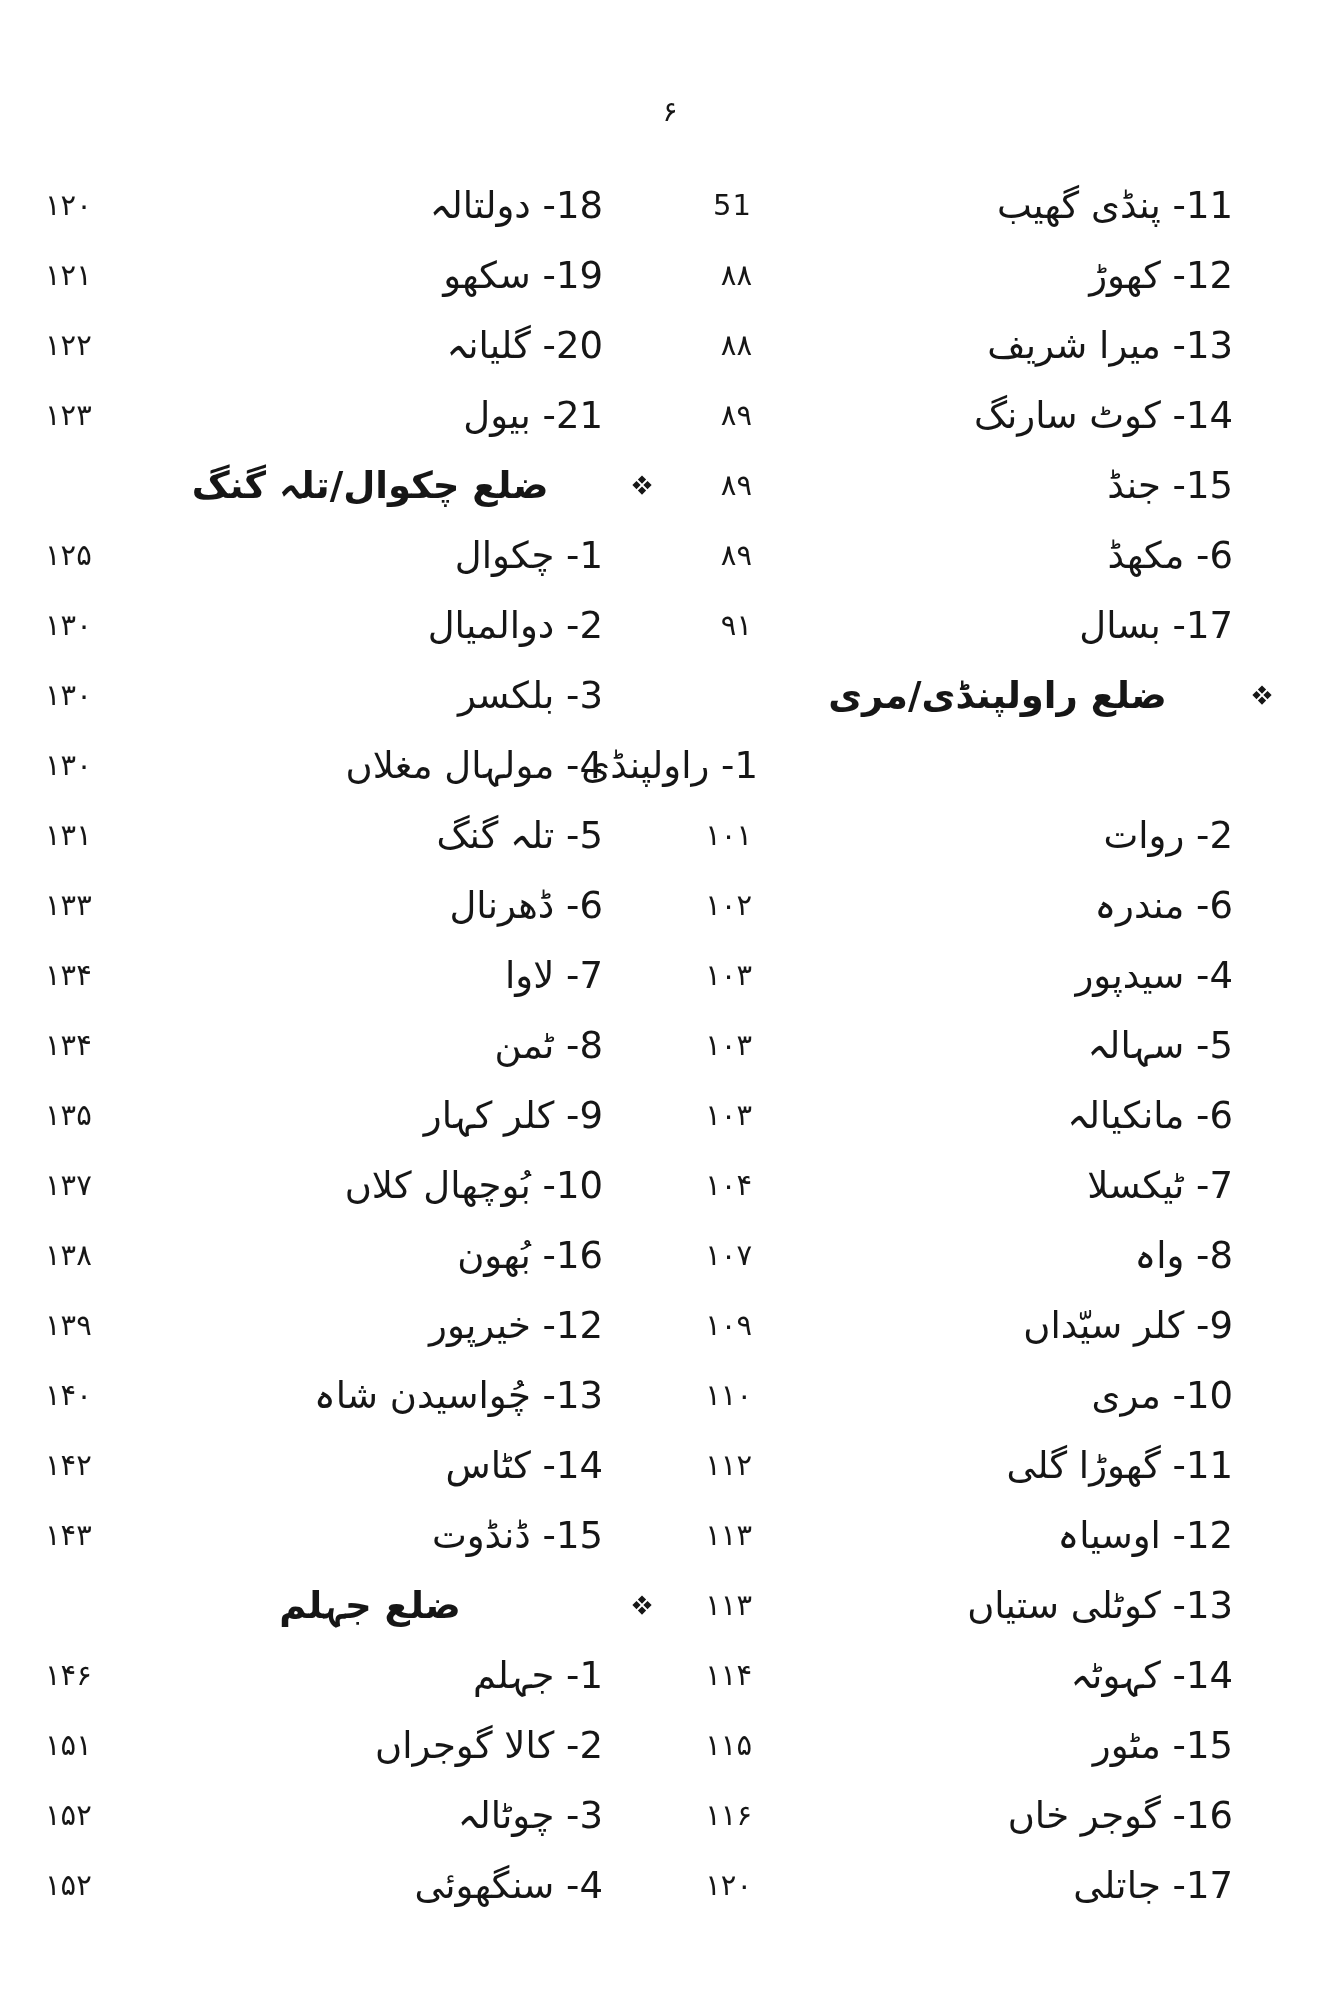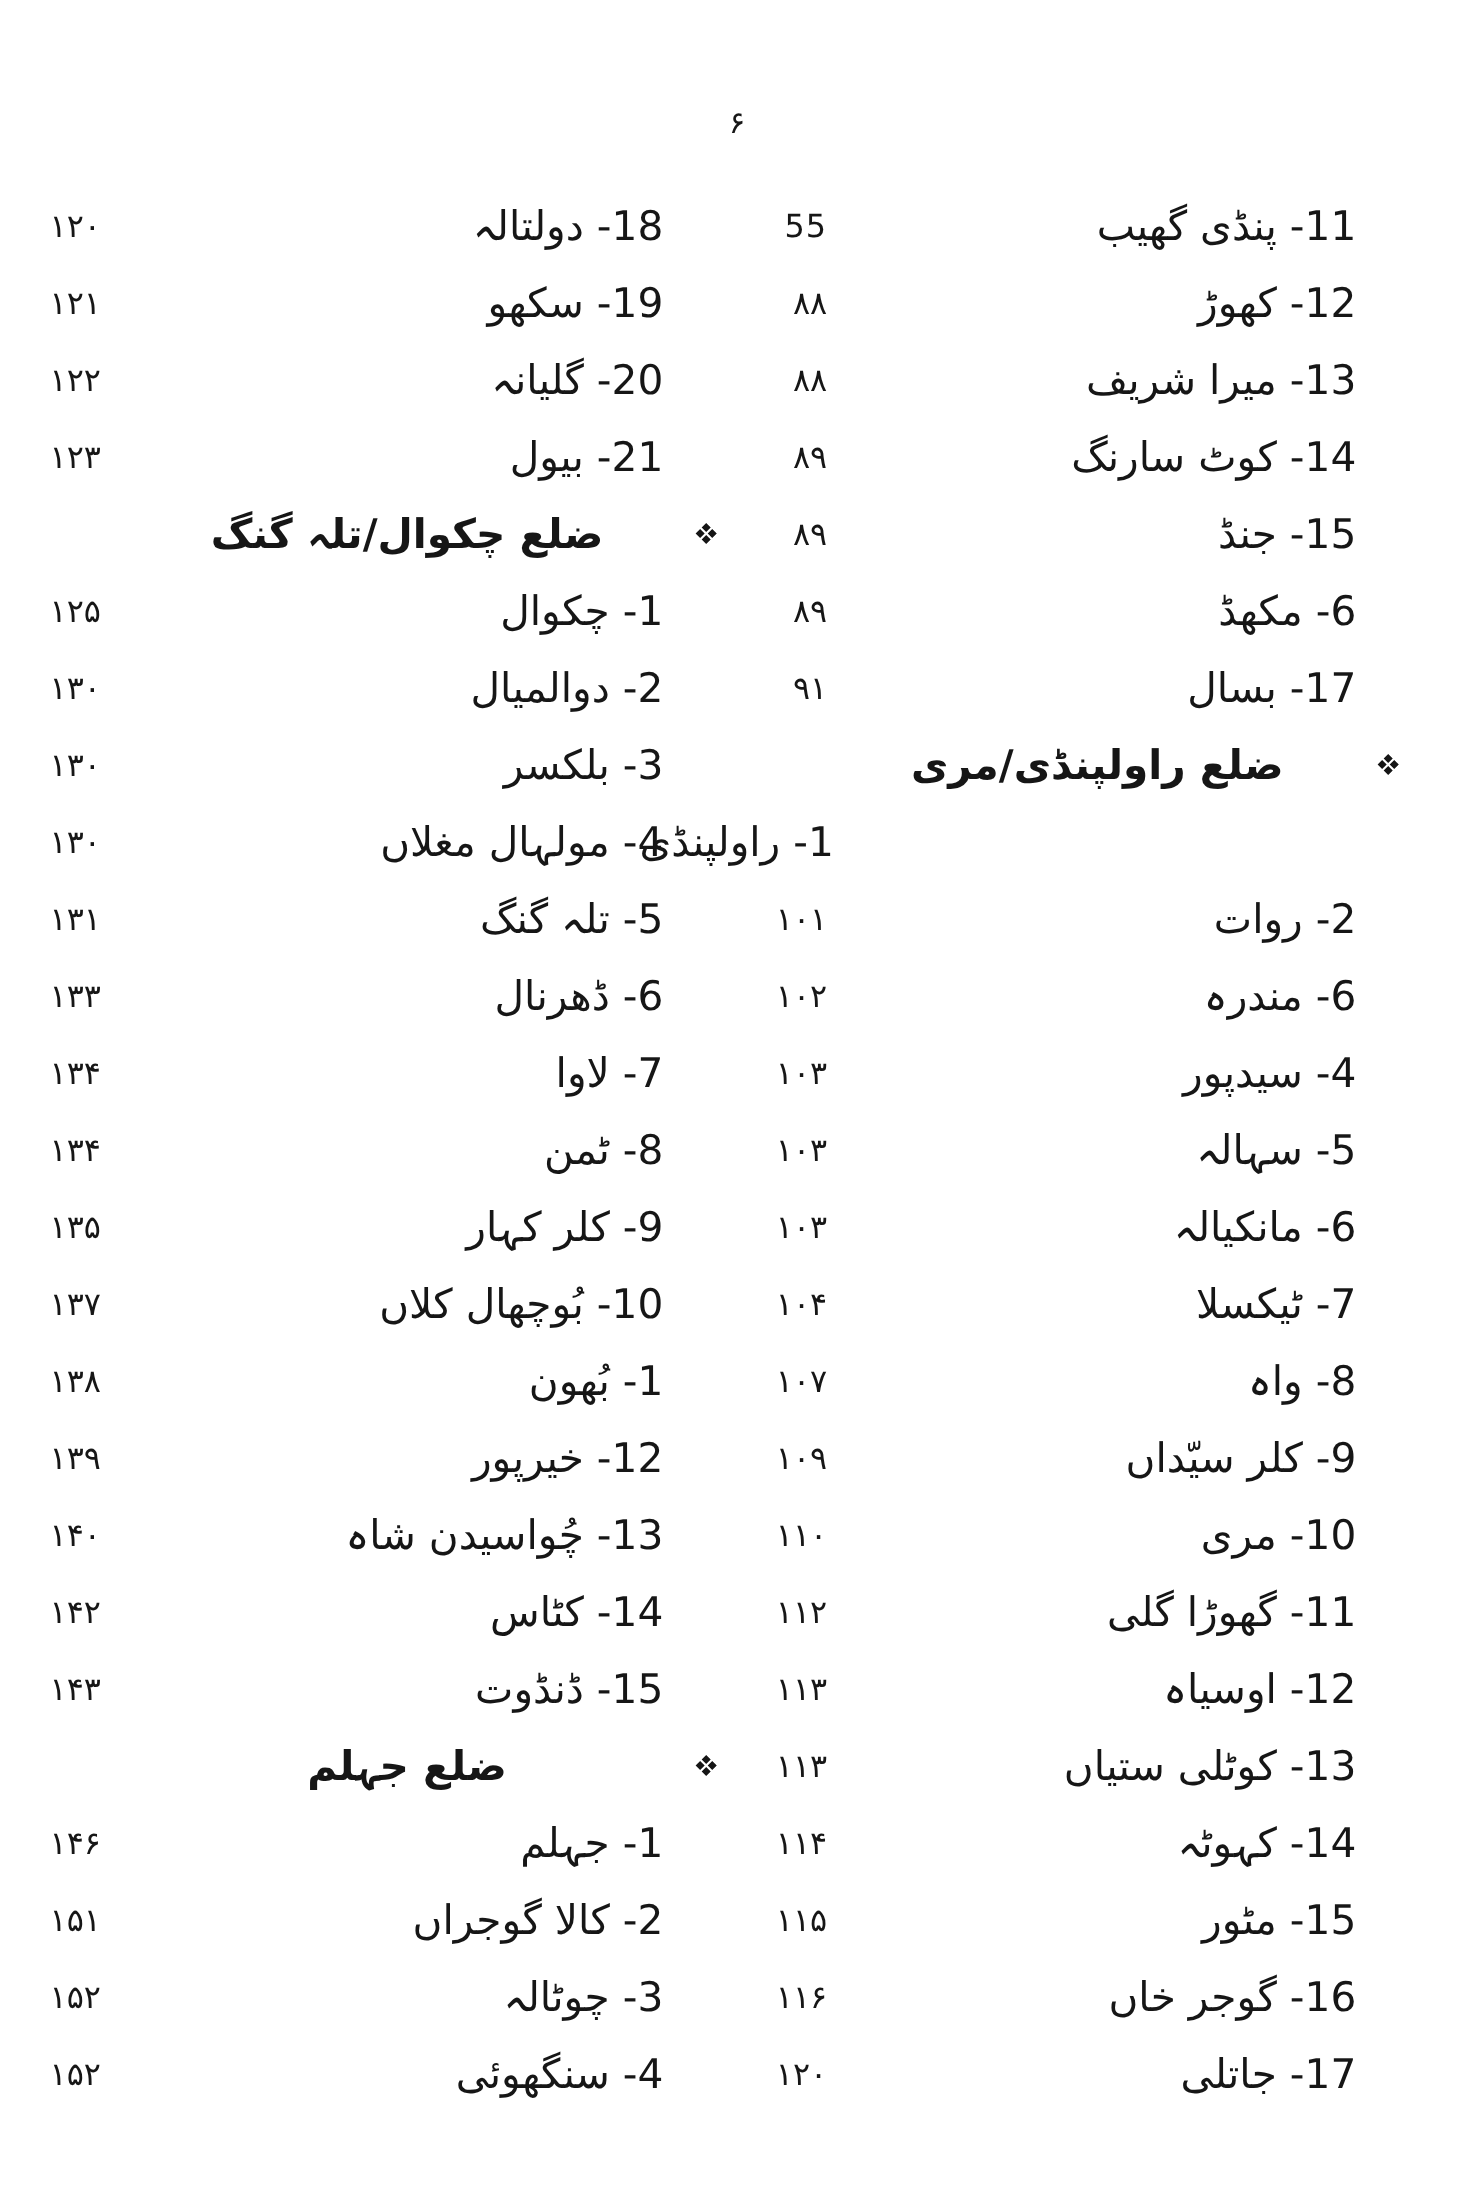--- a/index.html
+++ b/index.html
@@ -42,21 +42,21 @@
 </style>
 </head>
 <body>
 
 <div id="page-num">۶</div>
 <div id="toc-grid">
     <div class="row">
       <div class="cell pg">۱۲۰</div>
       <div class="cell entry">18- دولتالہ</div>
       <div class="cell mid">
-        <div class="pg-mid">55</div>
+        <div class="pg-mid">51</div>
       </div>
       <div class="cell entry">11- پنڈی گھیب</div>
       <div class="cell marker-col"></div>
     </div>
     <div class="row">
       <div class="cell pg">۱۲۱</div>
       <div class="cell entry">19- سکھو</div>
       <div class="cell mid">
         <div class="pg-mid">۸۸</div>
       </div>
@@ -181,21 +181,21 @@
       <div class="cell pg">۱۳۷</div>
       <div class="cell entry">10- بُوچھال کلاں</div>
       <div class="cell mid">
         <div class="pg-mid">۱۰۴</div>
       </div>
       <div class="cell entry">7- ٹیکسلا</div>
       <div class="cell marker-col"></div>
     </div>
     <div class="row">
       <div class="cell pg">۱۳۸</div>
-      <div class="cell entry">1- بُھون</div>
+      <div class="cell entry">16- بُھون</div>
       <div class="cell mid">
         <div class="pg-mid">۱۰۷</div>
       </div>
       <div class="cell entry">8- واہ</div>
       <div class="cell marker-col"></div>
     </div>
     <div class="row">
       <div class="cell pg">۱۳۹</div>
       <div class="cell entry">12- خیرپور</div>
       <div class="cell mid">

